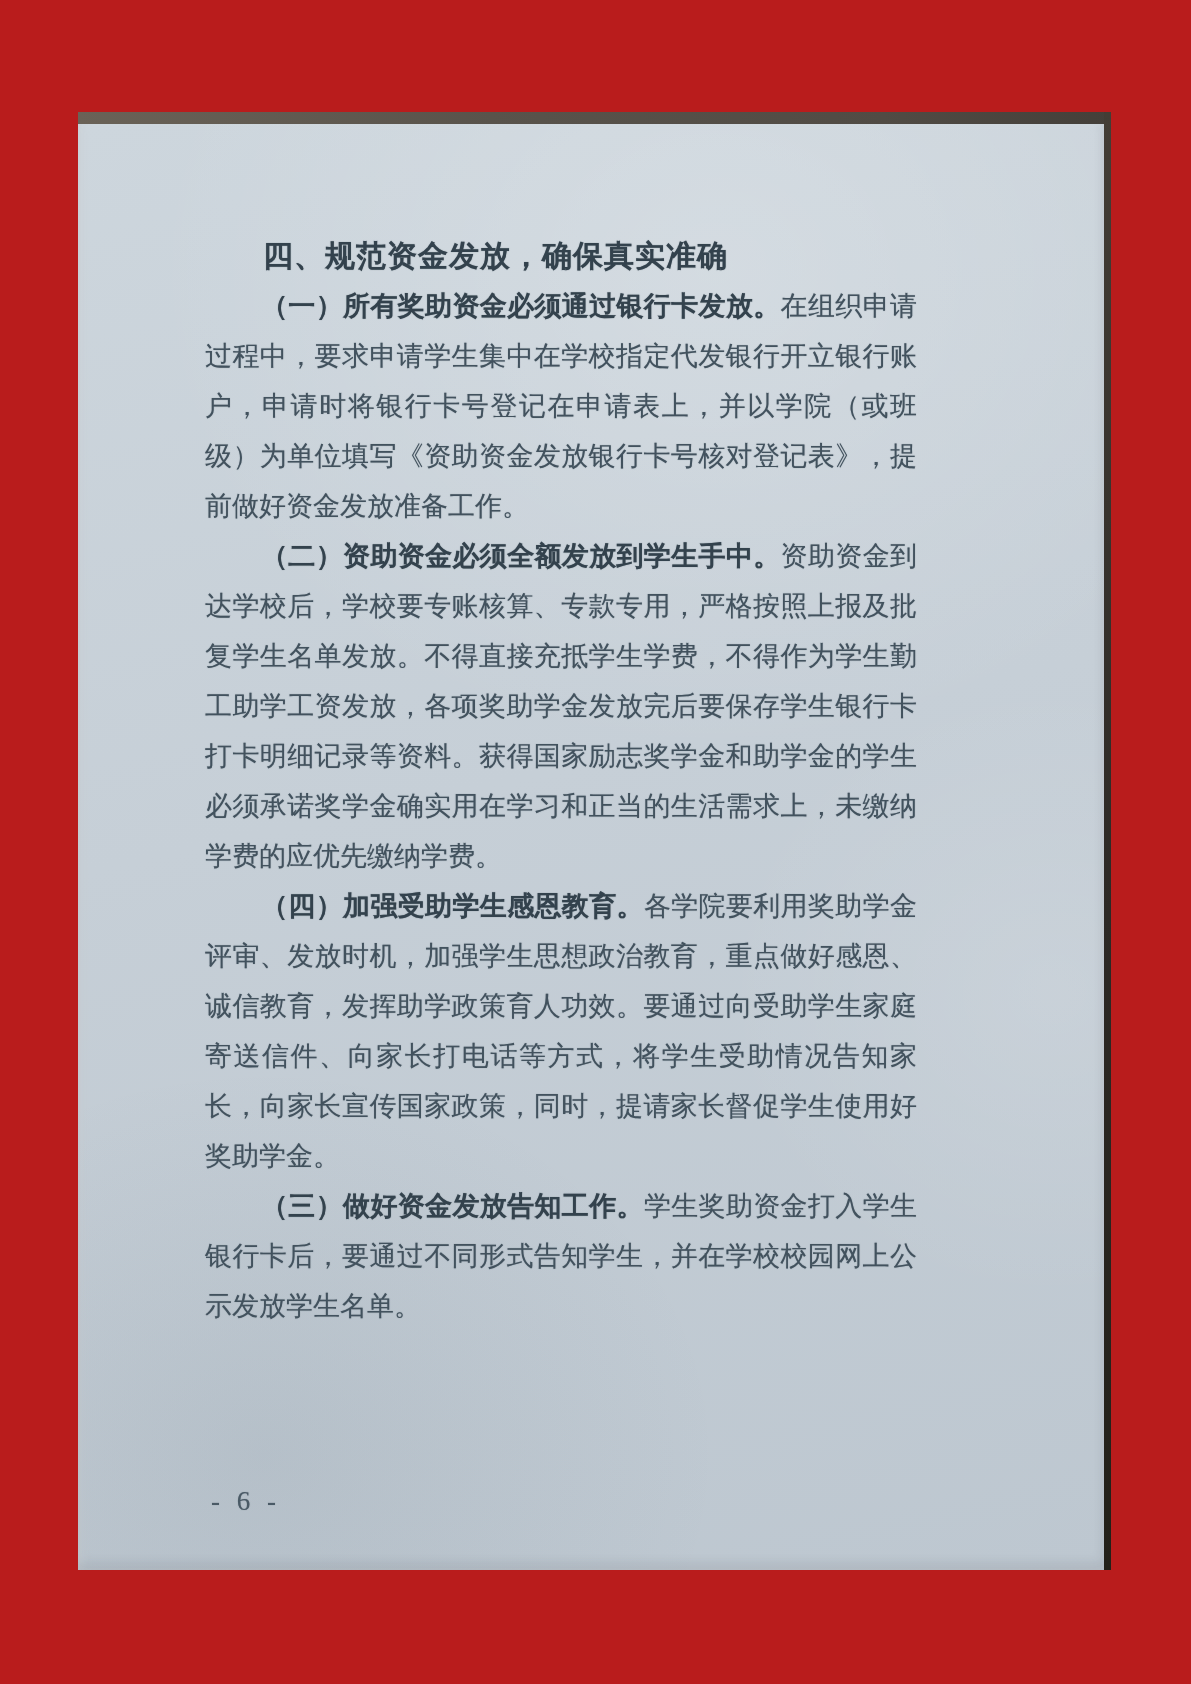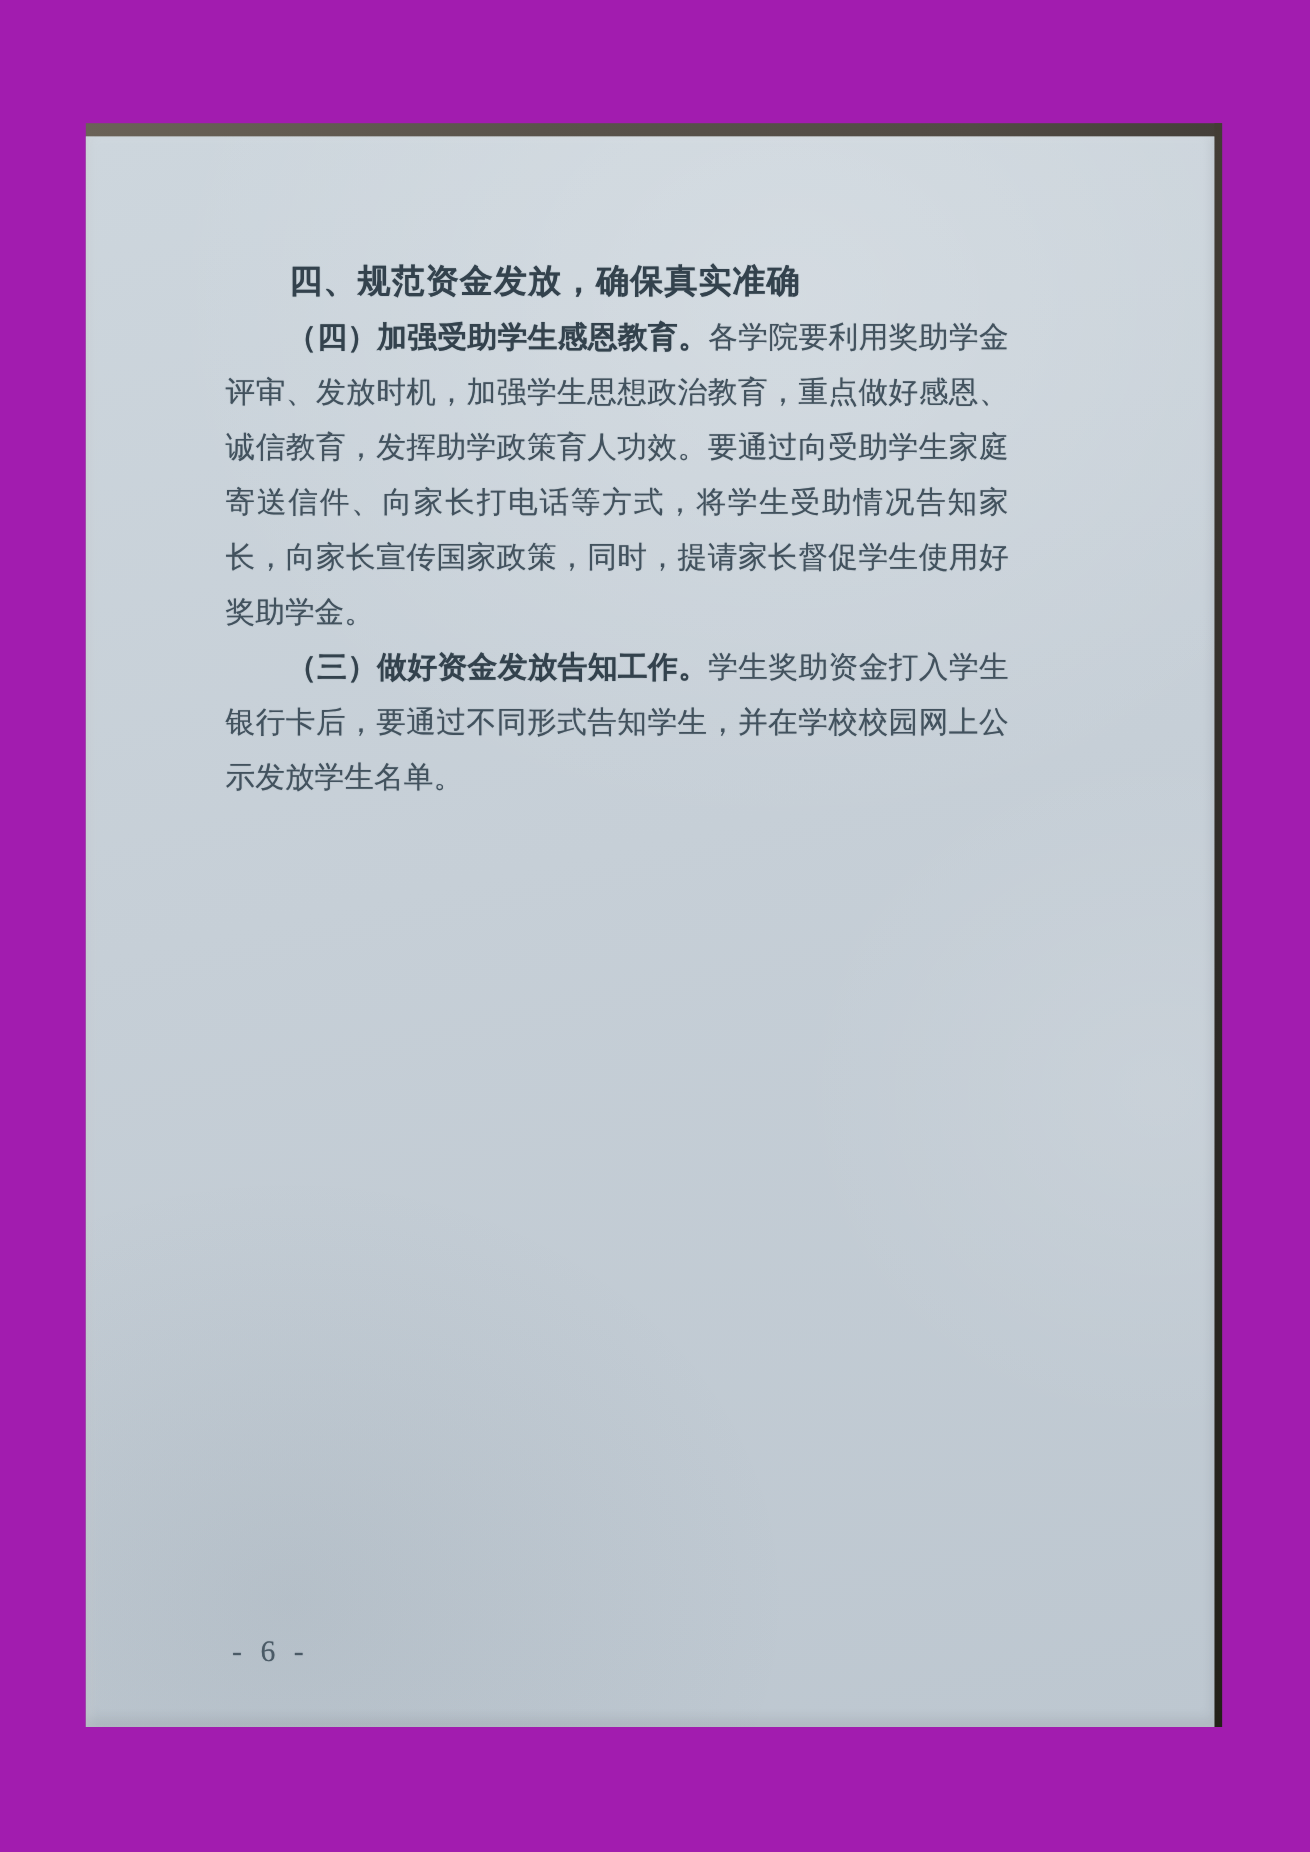--- a/index.html
+++ b/index.html
@@ -1,18 +1,18 @@
 <!DOCTYPE html>
 <html><head>
 <meta charset="utf-8">
 <style>
   html, body { margin:0; padding:0; background:#ffffff; }
   .stage {
     position:relative; width:1191px; height:1684px; overflow:hidden;
-    background:#a21caf;
+    background:#b91c1c;
     font-family:"Liberation Serif", serif;
   }
   
   .photo {
     position:absolute; left:78px; top:112px; width:1033px; height:1458px;
     background:linear-gradient(90deg,#6a6257 0%, #59534b 40%, #514b44 78%, #443f39 100%);
   }
   .photo .right-edge {
     position:absolute; right:0; top:0; width:7px; height:100%;
     background:linear-gradient(180deg,#433d35 0%, #2d2925 55%, #232018 100%);
@@ -49,19 +49,21 @@
 </style>
 </head>
 <body>
 
 <div class="stage">
   <div class="photo">
     <div class="right-edge"></div>
     <div class="paper">
       <div class="text-block">
         <div class="doc-title">四、规范资金发放，确保真实准确</div>
+        <p class="para"><span class="lead">（一）所有奖助资金必须通过银行卡发放。</span><span>在组织申请过程中，要求申请学生集中在学校指定代发银行开立银行账户，申请时将银行卡号登记在申请表上，并以学院（或班级）为单位填写《资助资金发放银行卡号核对登记表》，提前做好资金发放准备工作。</span></p>
+        <p class="para"><span class="lead">（二）资助资金必须全额发放到学生手中。</span><span>资助资金到达学校后，学校要专账核算、专款专用，严格按照上报及批复学生名单发放。不得直接充抵学生学费，不得作为学生勤工助学工资发放，各项奖助学金发放完后要保存学生银行卡打卡明细记录等资料。获得国家励志奖学金和助学金的学生必须承诺奖学金确实用在学习和正当的生活需求上，未缴纳学费的应优先缴纳学费。</span></p>
         <p class="para"><span class="lead">（四）加强受助学生感恩教育。</span><span>各学院要利用奖助学金评审、发放时机，加强学生思想政治教育，重点做好感恩、诚信教育，发挥助学政策育人功效。要通过向受助学生家庭寄送信件、向家长打电话等方式，将学生受助情况告知家长，向家长宣传国家政策，同时，提请家长督促学生使用好奖助学金。</span></p>
         <p class="para"><span class="lead">（三）做好资金发放告知工作。</span><span>学生奖助资金打入学生银行卡后，要通过不同形式告知学生，并在学校校园网上公示发放学生名单。</span></p>
       </div>
       <div class="page-number">- 6 -</div>
     </div>
   </div>
 </div>
 
 </body></html>

